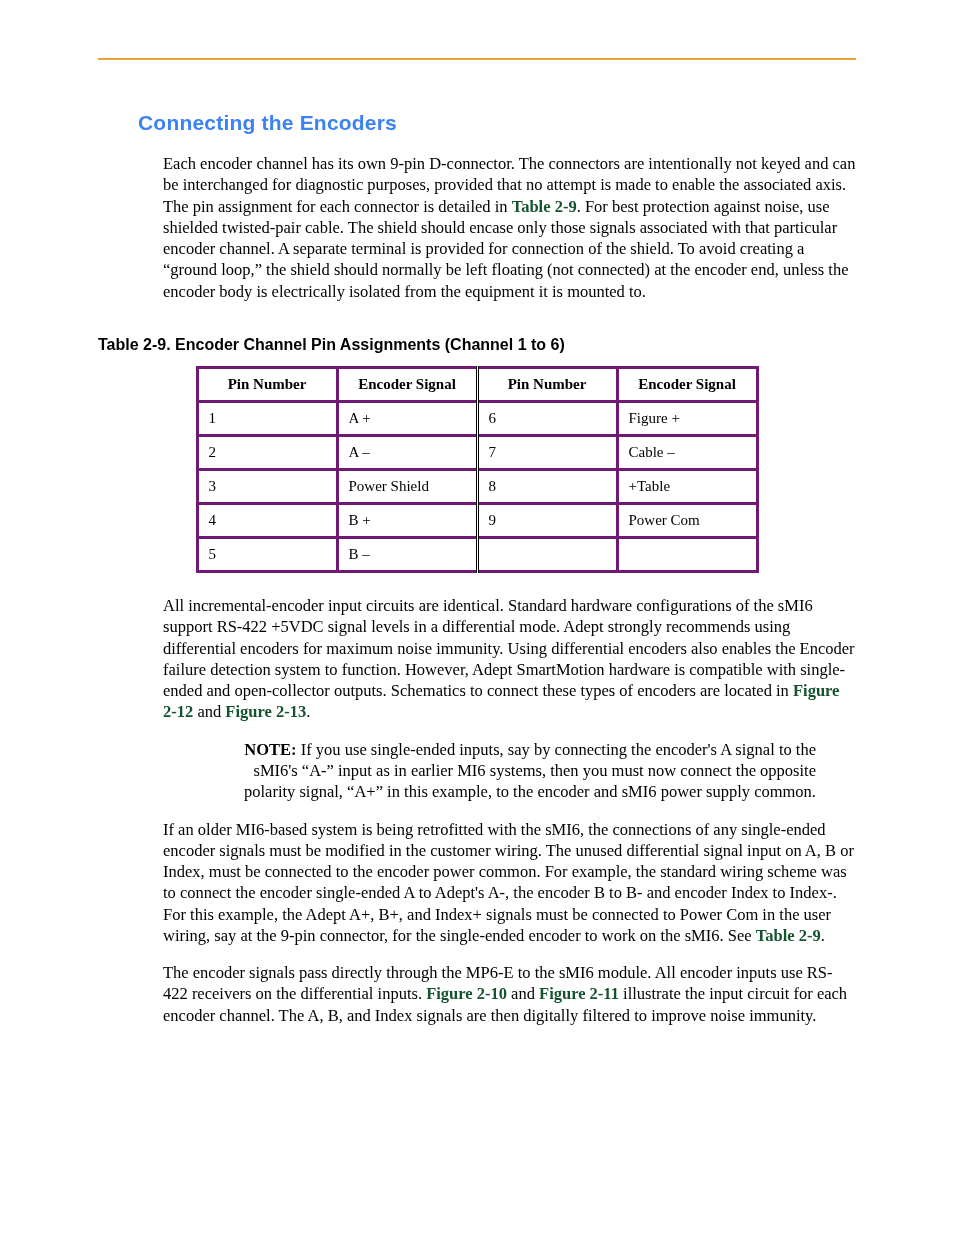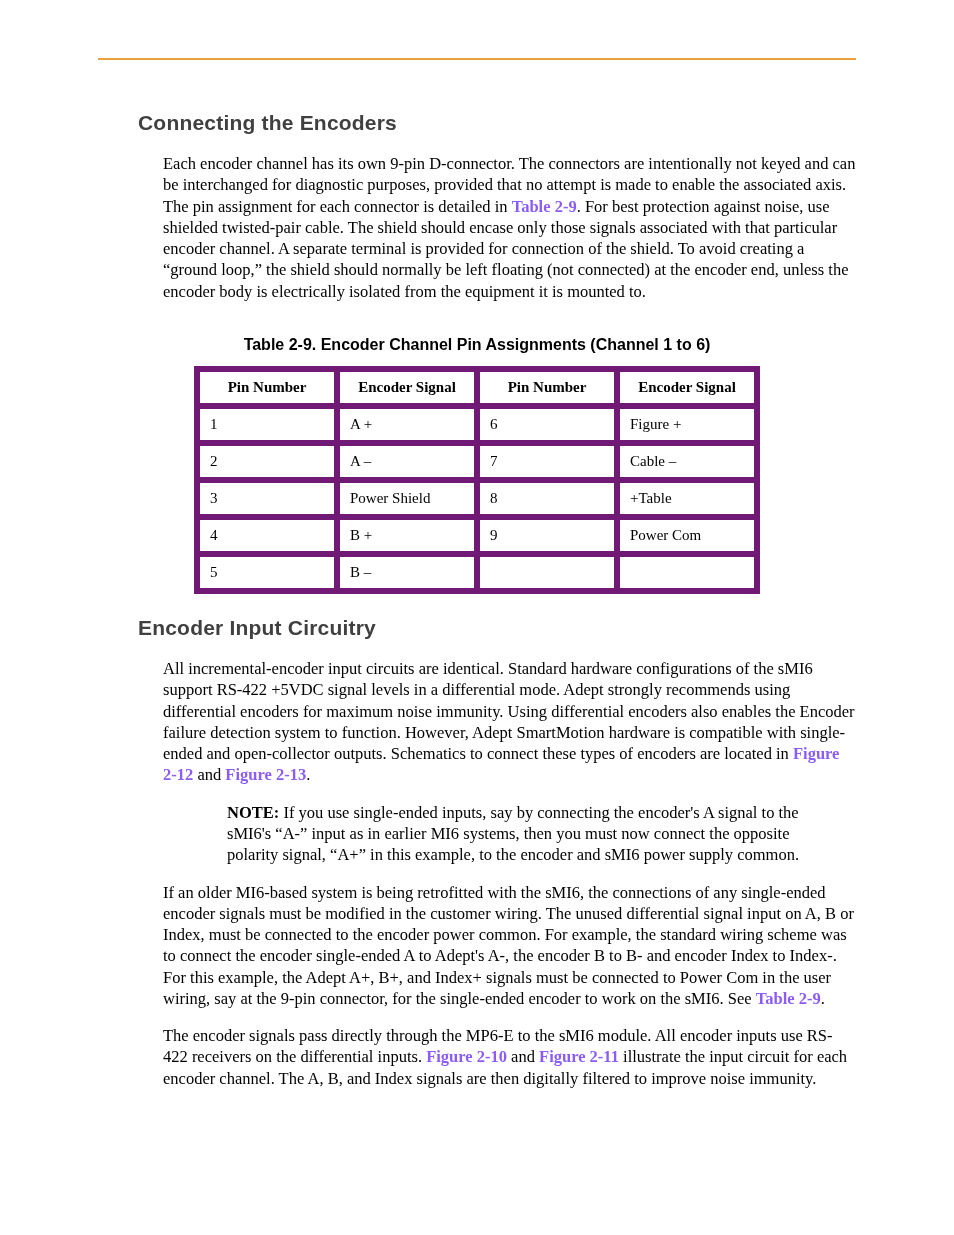--- a/index.html
+++ b/index.html
@@ -1,32 +1,32 @@
 <!DOCTYPE html>
 <html><head>
 <meta charset="utf-8">
 <style>
   * { box-sizing: border-box; margin: 0; padding: 0; }
   html, body { width: 954px; background: #ffffff; font-family: "Book Antiqua", Palatino, "Palatino Linotype", Georgia, serif; color: #000; }
   .page { width: 954px; min-height: 1235px; padding: 56px 0 40px; position: relative; }
   .top-rule { position: absolute; left: 98px; right: 98px; top: 58px; height: 2px; background: #e8a23a; }
   .content { margin: 55px 98px 0 98px; }
-  .h2 { font-family: "Trebuchet MS", "Helvetica Neue", Helvetica, Arial, sans-serif; font-weight: 700; color: #404040; font-size: 21px; margin: 0 0 18px 40px; letter-spacing: 0.2px; }
+  .h2 { font-family: "Trebuchet MS", "Helvetica Neue", Helvetica, Arial, sans-serif; font-weight: 700; color: #3b82f6; font-size: 21px; margin: 0 0 18px 40px; letter-spacing: 0.2px; }
   .body-block { margin-left: 65px; }
   p { font-size: 16.5px; line-height: 1.29; margin: 0 0 16px 0; }
-  a.cross { color: #8b5cf6; font-weight: 700; text-decoration: none; }
-  .table-caption { text-align: center; font-family: "Trebuchet MS", "Helvetica Neue", Helvetica, Arial, sans-serif; font-weight: 700; font-size: 16px; margin: 34px 0 12px 0; color: #000; }
+  a.cross { color: #14532d; font-weight: 700; text-decoration: none; }
+  .table-caption { text-align: left; font-family: "Trebuchet MS", "Helvetica Neue", Helvetica, Arial, sans-serif; font-weight: 700; font-size: 16px; margin: 34px 0 12px 0; color: #000; }
   table.enc { border-collapse: collapse; margin: 0 auto 22px auto; }
-  table.enc th, table.enc td { border: 6px solid #701a75; padding: 7px 10px; font-size: 15px; text-align: left; vertical-align: middle; }
+  table.enc th, table.enc td { border: 3px solid #701a75; padding: 7px 10px; font-size: 15px; text-align: left; vertical-align: middle; }
   table.enc th { font-weight: 700; text-align: center; }
   table.enc .sep-left { border-left: 3px double #000; }
   .col-pin { width: 140px; }
   .col-sig { width: 140px; margin-left: 44px; }
   .note-block { margin: 0 0 16px 56px; padding-right: 40px; }
-  .note-block p { margin: 8px; }
+  .note-block p { margin: 0; text-align: right; }
   .note-label { font-weight: 700; }
 </style>
 </head>
 <body>
 
 <div class="page">
   <div class="top-rule"></div>
 
   <div class="content">
 
@@ -76,21 +76,20 @@
           </tr>
           <tr>
             <td>5</td>
             <td>B –</td>
             <td class="sep-left"></td>
             <td></td>
           </tr>
         </tbody>
     </table>
 
-    <div class="h2">Encoder Input Circuitry</div>
 
     <div class="body-block">
       <p>
         <span>All incremental-encoder input circuits are identical. Standard hardware configurations of the sMI6 support RS-422 +5VDC signal levels in a differential mode. Adept strongly recommends using differential encoders for maximum noise immunity. Using differential encoders also enables the Encoder failure detection system to function. However, Adept SmartMotion hardware is compatible with single-ended and open-collector outputs. Schematics to connect these types of encoders are located in </span><a href="#" class="cross">Figure 2-12</a><span> and </span><a href="#" class="cross">Figure 2-13</a><span>.</span>
       </p>
 
       <div class="note-block">
         <p>
           <span class="note-label">NOTE:</span><span> If you use single-ended inputs, say by connecting the encoder's A signal to the sMI6's “A-” input as in earlier MI6 systems, then you must now connect the opposite polarity signal, “A+” in this example, to the encoder and sMI6 power supply common.</span>
         </p>

